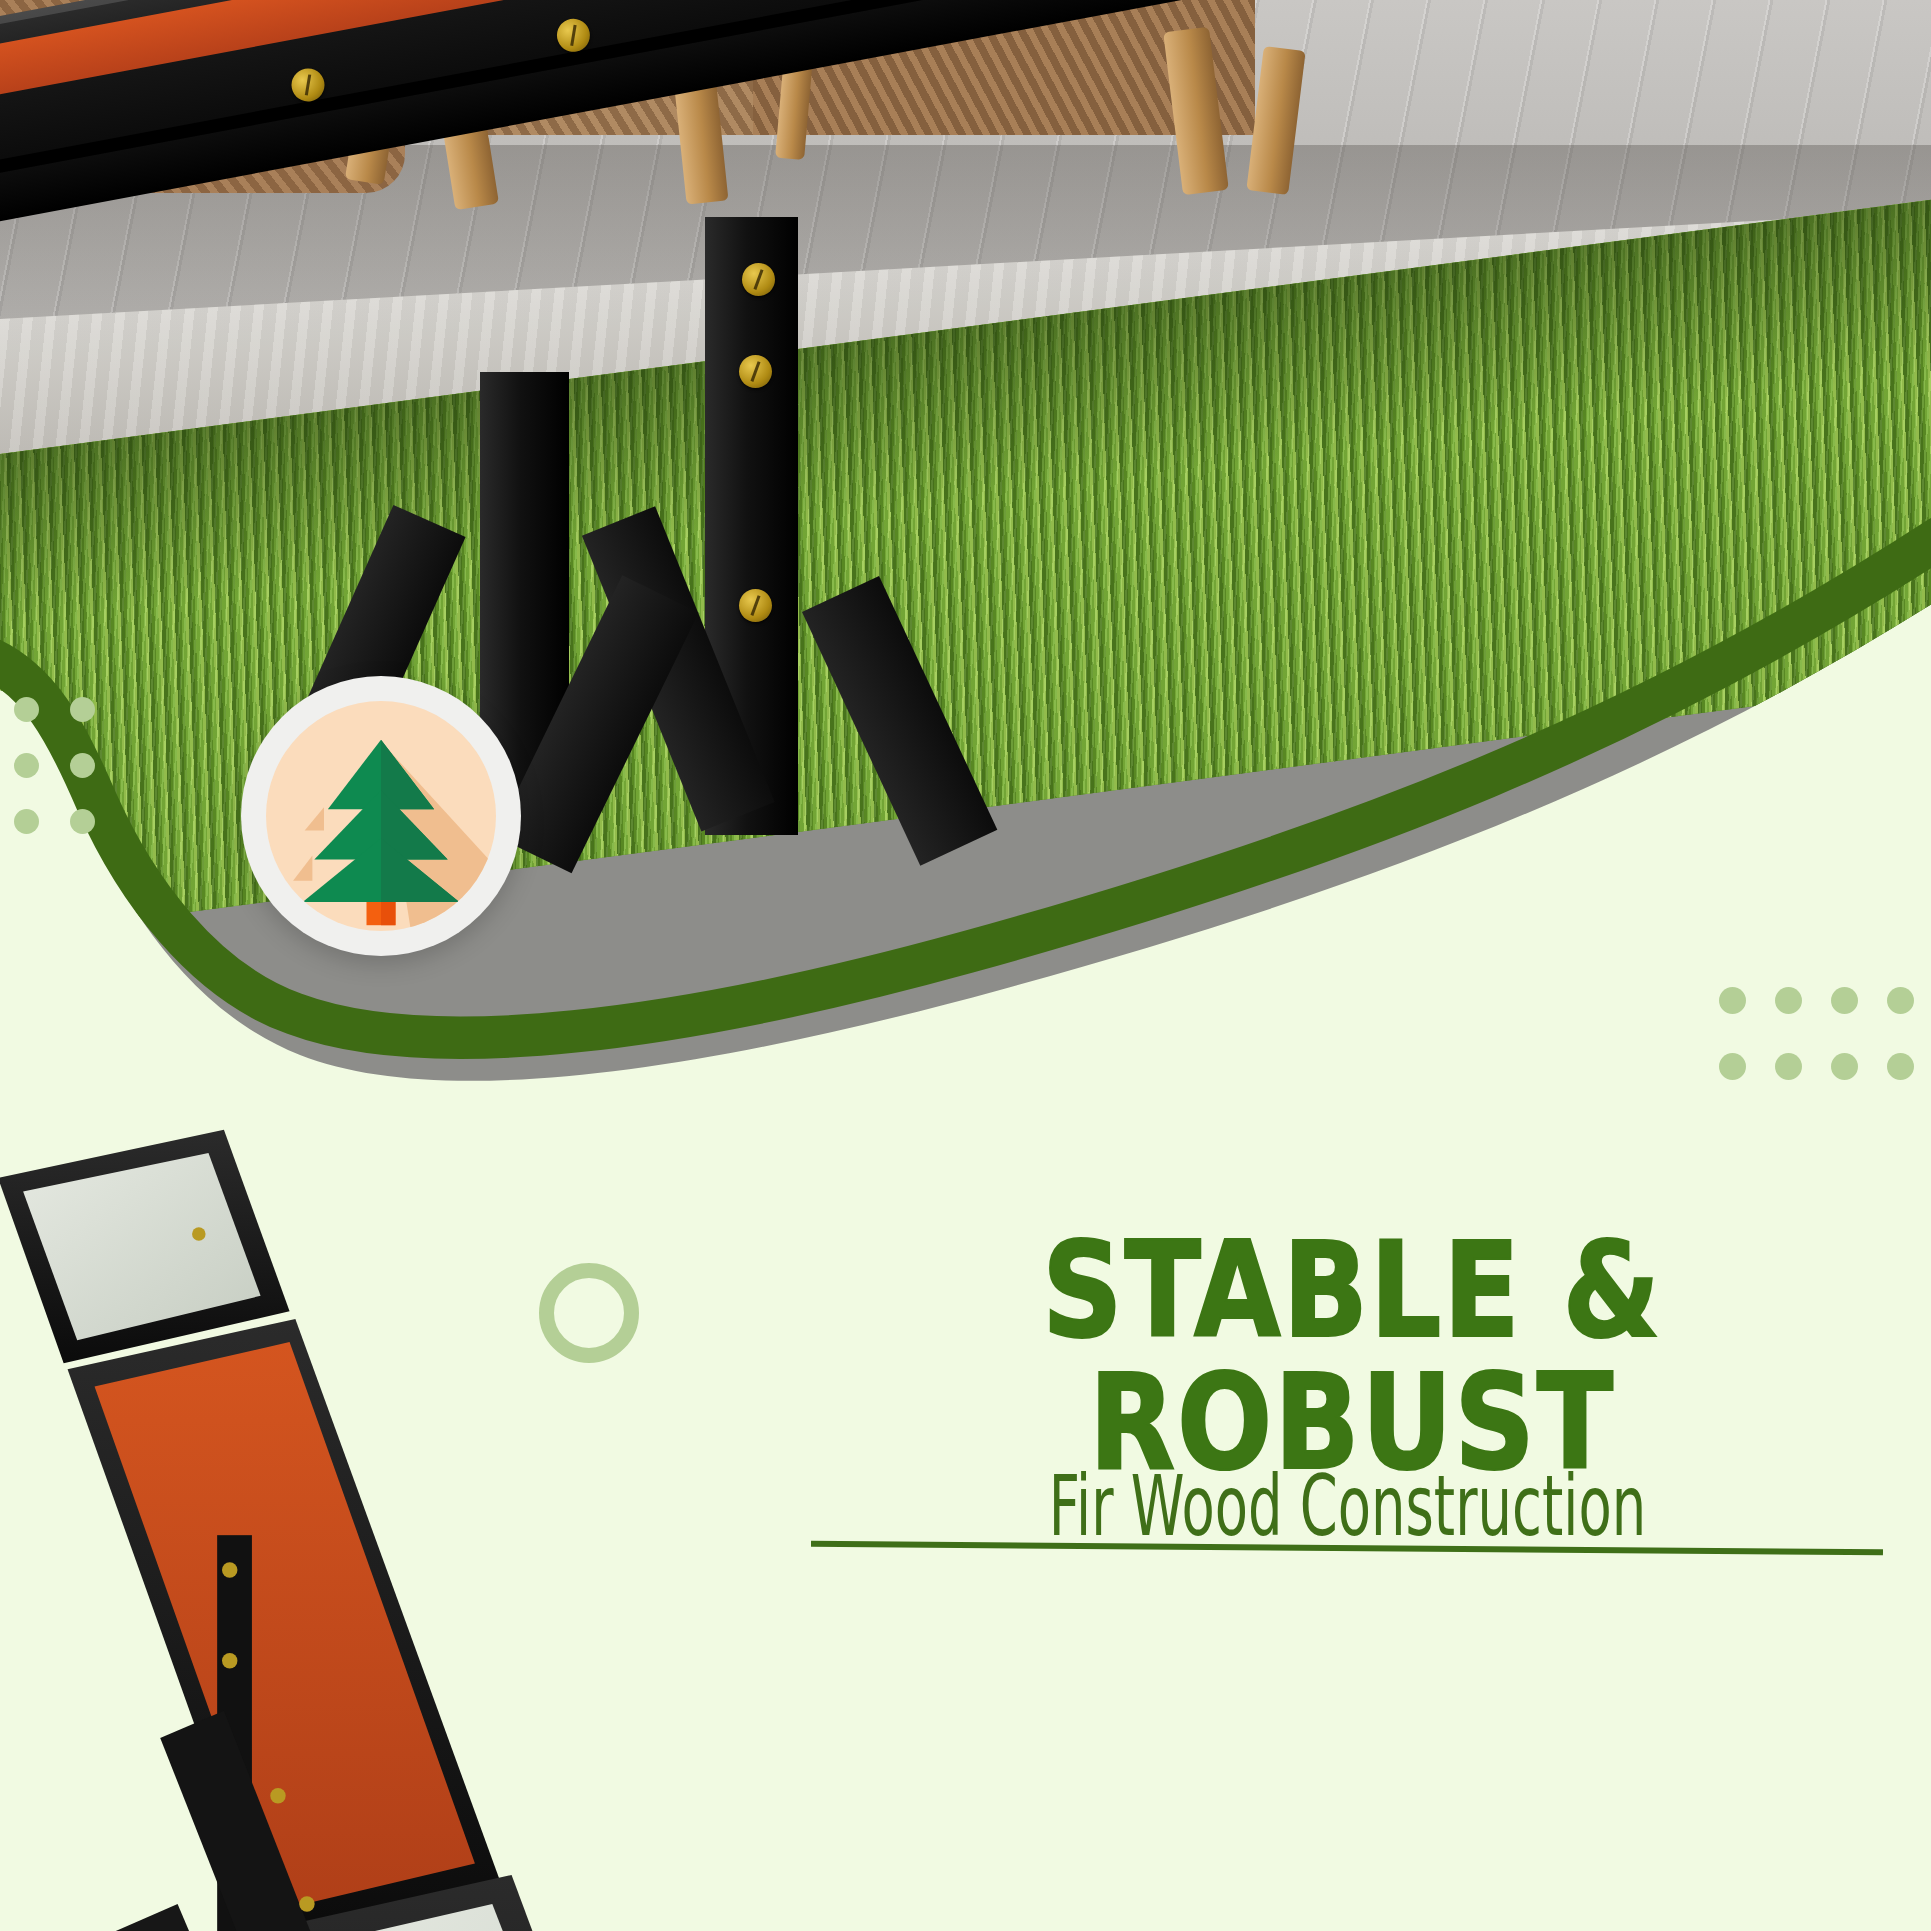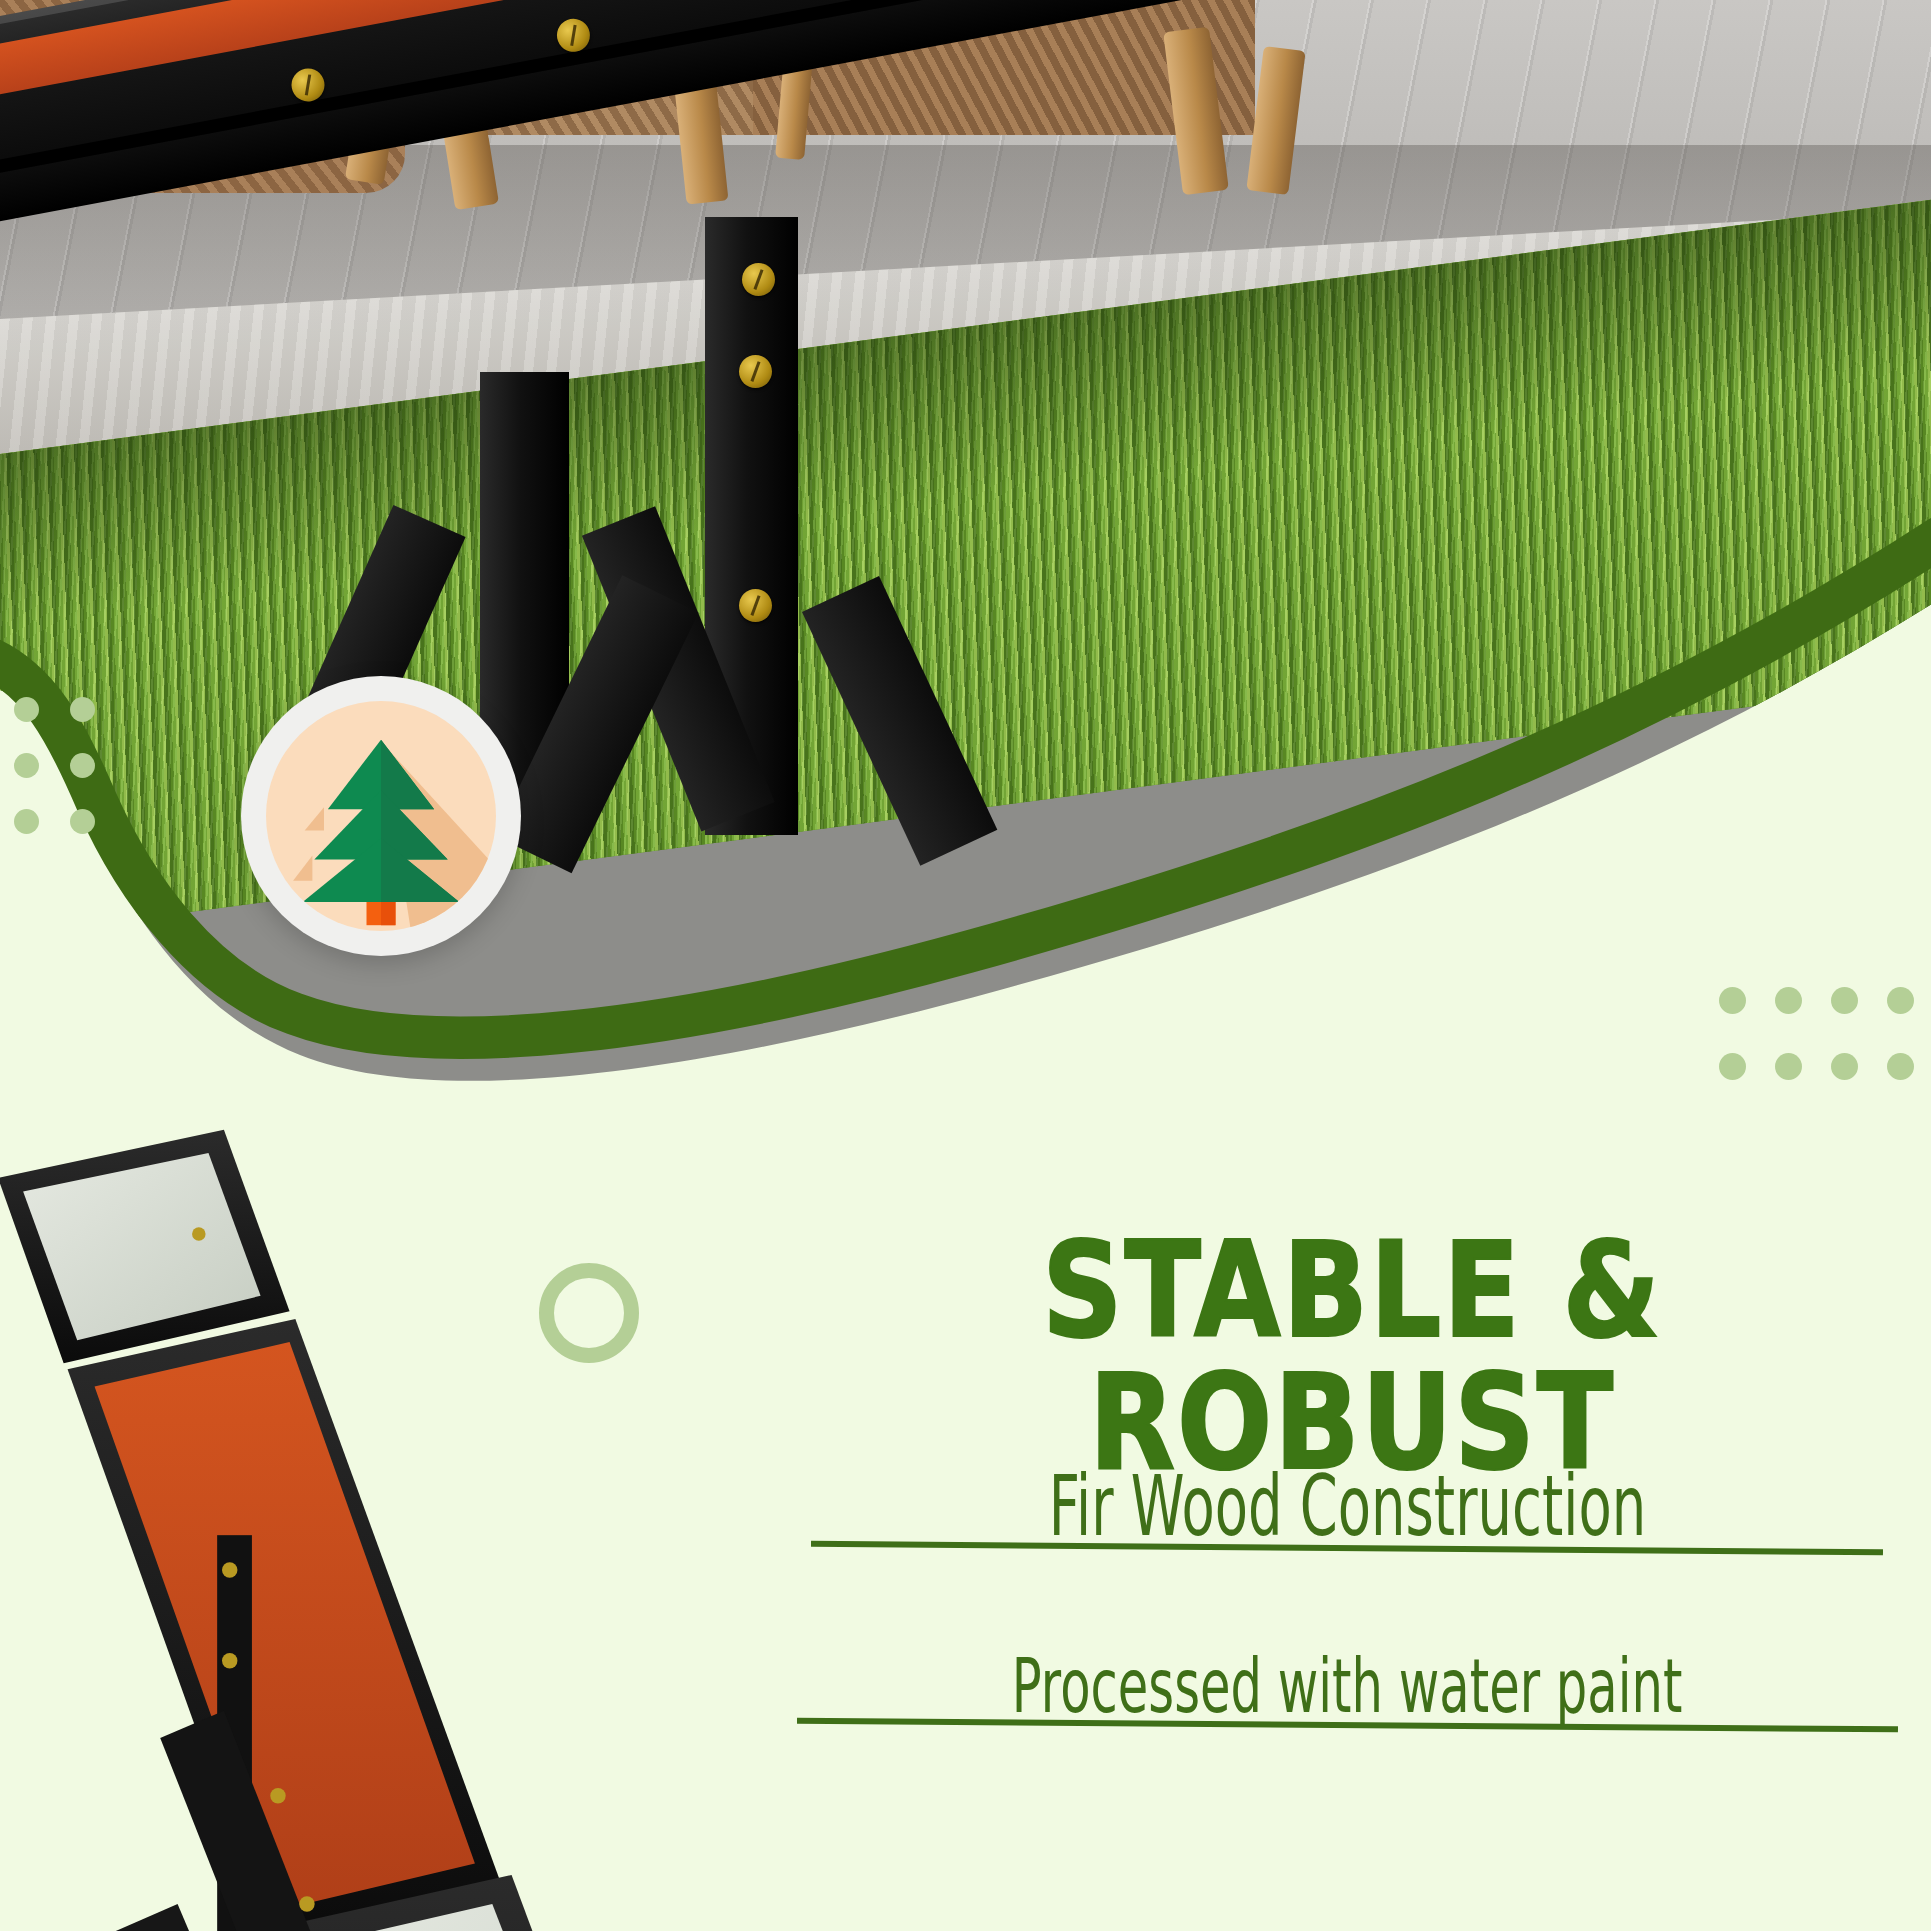--- a/index.html
+++ b/index.html
@@ -315,19 +315,15 @@
     <circle cx="236" cy="118" r="7" fill="#b99a22"></circle>
   </svg>
 
   <div class="headline">STABLE &amp; ROBUST</div>
 
   <div class="sub sub1">
     <span class="txt">Fir Wood Construction</span>
     <div class="rule"></div>
   </div>
 
-  <div class="sub sub2">
-    <span class="txt">Processed with water paint</span>
-    <div class="rule"></div>
-  </div>
 
 </div>
 
 
 </body></html>

